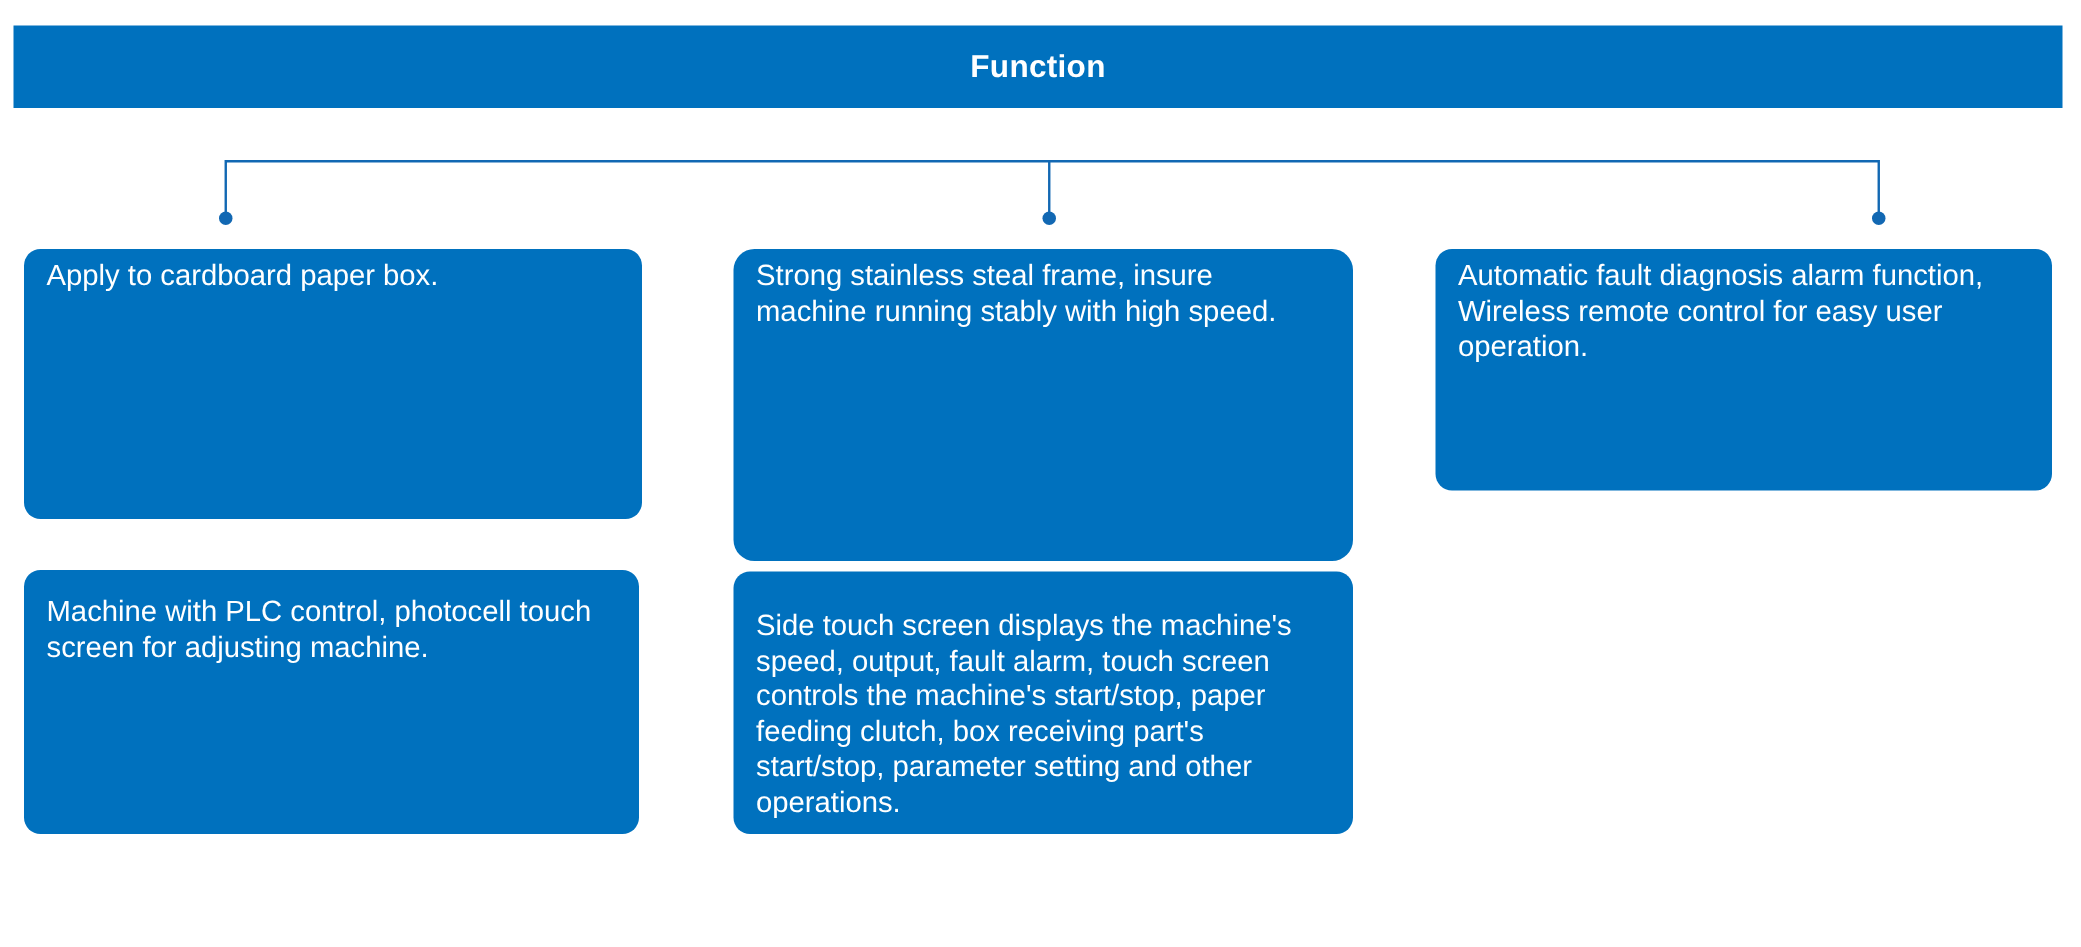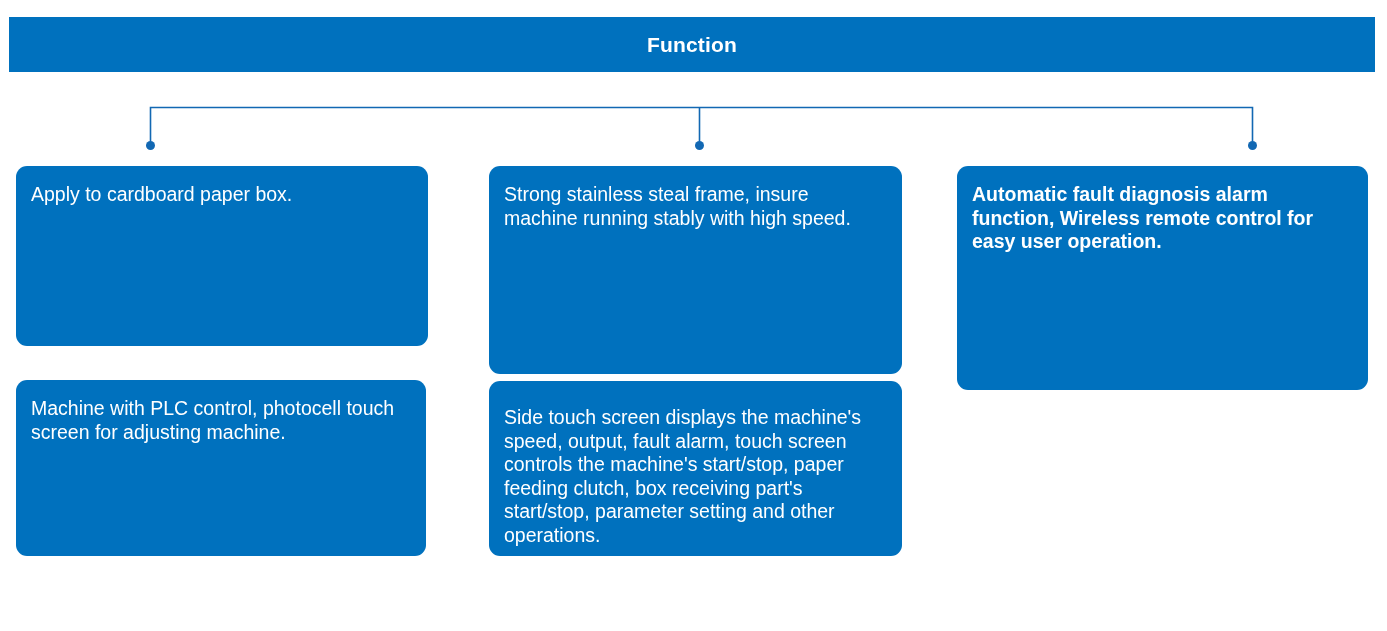--- a/index.html
+++ b/index.html
@@ -55,25 +55,25 @@
   }
 
   
   .fbox {
     position: absolute;
     background: var(--brand-blue, #0071BE);
     border-radius: 11px;
     color: var(--text-white, #ffffff);
     font-size: 19.5px;
     line-height: 23.5px;
-    padding: 17px 16px 10px 15px;
+    padding: 7px 16px 10px 15px;
   }
   .fbox-1 { left: 16px;  top: 166px; width: 412px; height: 180px; }
-  .fbox-2 { left: 489px; top: 166px; width: 413px; height: 208px; }
-  .fbox-3 { left: 957px; top: 166px; width: 411px; height: 224px; font-weight: bold; }
+  .fbox-2 { left: 489px; top: 166px; width: 413px; height: 208px; border-radius: 14px; }
+  .fbox-3 { left: 957px; top: 166px; width: 411px; height: 161px; }
   .fbox-4 { left: 16px;  top: 380px; width: 410px; height: 176px; padding-top: 17px; }
   .fbox-5 { left: 489px; top: 381px; width: 413px; height: 175px; padding-top: 25px; }
 </style>
 </head>
 <body>
 
 <div class="canvas">
 
   <header class="header-bar">
     <h1>Function</h1>

